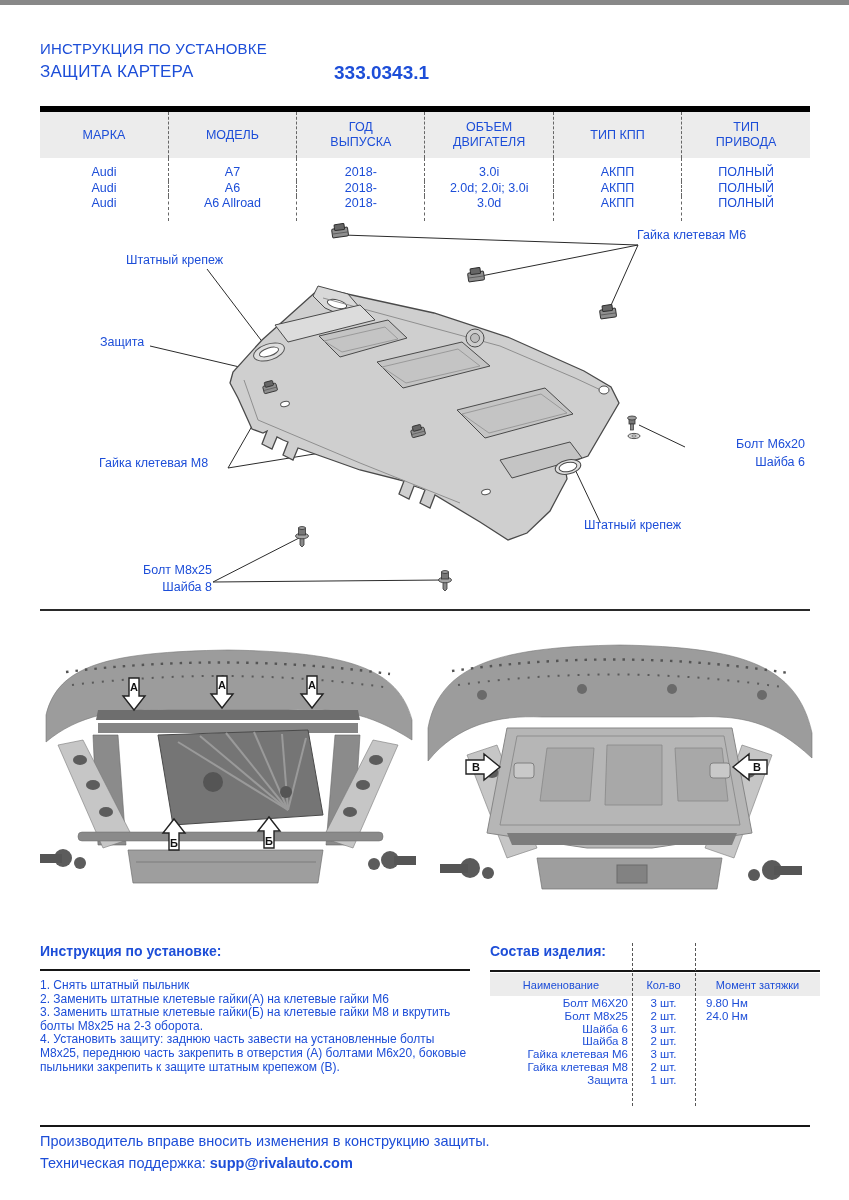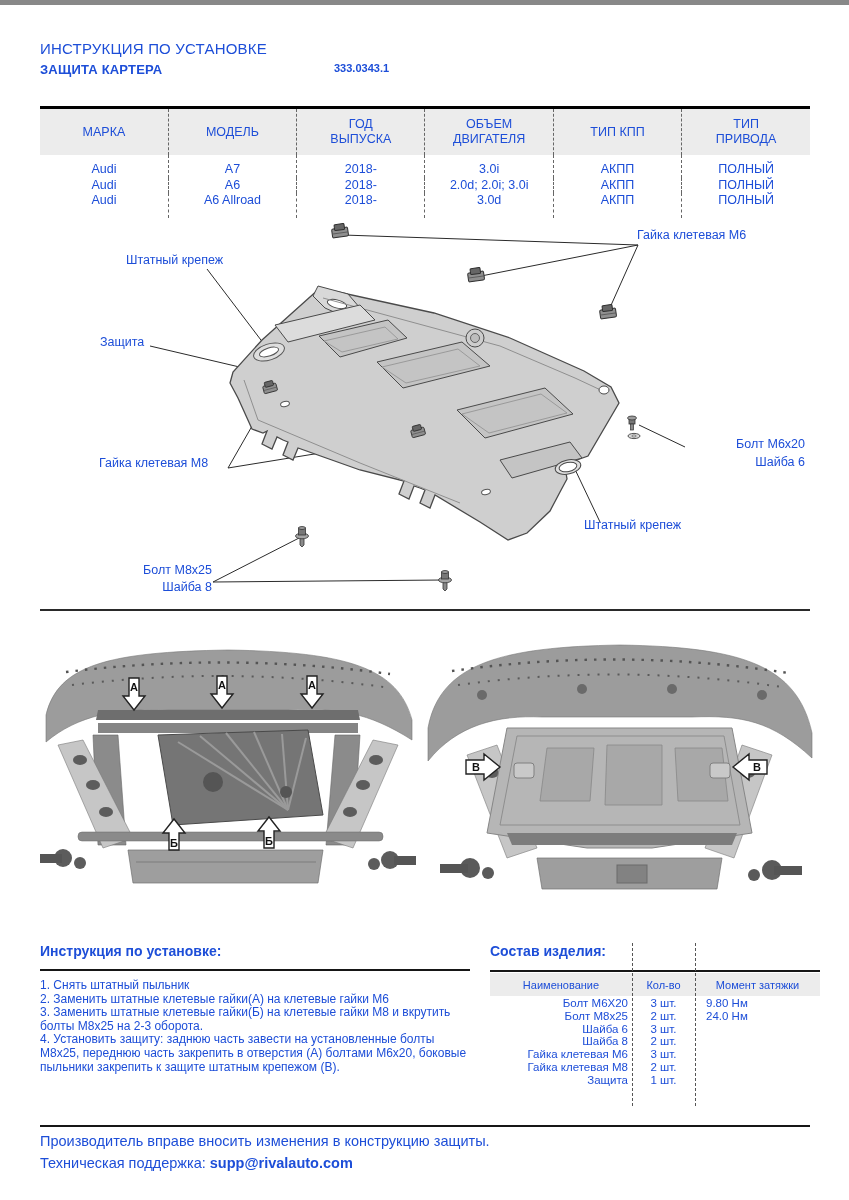--- a/index.html
+++ b/index.html
@@ -1,24 +1,24 @@
 <!DOCTYPE html>
 <html><head>
 <meta charset="utf-8">
 <style>
   html,body{margin:0;padding:0;background:#888;}
   .page{position:relative;width:849px;height:1200px;background:#ffffff;margin:5px auto;
         font-family:"Liberation Sans","DejaVu Sans",sans-serif;color:#1d4ed8;overflow:hidden;}
   .abs{position:absolute;}
   .title1{left:40px;top:35px;font-size:15px;letter-spacing:.2px;}
-  .title2{left:40px;top:57px;font-size:13px;font-weight:bold;letter-spacing:.2px;}
-  .partnum{left:334px;top:57px;font-size:11px;font-weight:bold;}
+  .title2{left:40px;top:57px;font-size:17px;font-weight:normal;letter-spacing:.2px;}
+  .partnum{left:334px;top:57px;font-size:19px;font-weight:bold;}
   
   table.fitment{position:absolute;left:40px;top:101px;width:770px;border-collapse:collapse;
-        table-layout:fixed;border-top:3px solid #000000;font-size:12.5px;}
+        table-layout:fixed;border-top:6px solid #000000;font-size:12.5px;}
   table.fitment th,table.fitment td{border-left:1px dashed #666;text-align:center;padding:0;font-weight:normal;}
   table.fitment th:first-child,table.fitment td:first-child{border-left:none;}
   table.fitment thead th{background:#ececec;height:46px;line-height:15px;}
   table.fitment tbody td{line-height:15.5px;}
   table.fitment tbody tr.r0 td{padding-top:7px;}
   table.fitment tbody tr.r2 td{padding-bottom:9px;}
   
   .lbl{position:absolute;font-size:12.5px;line-height:17px;white-space:nowrap;}
   .lbl.right{text-align:right;}
   .sep{left:40px;top:604px;width:770px;height:2px;background:#2a2a2a;}

